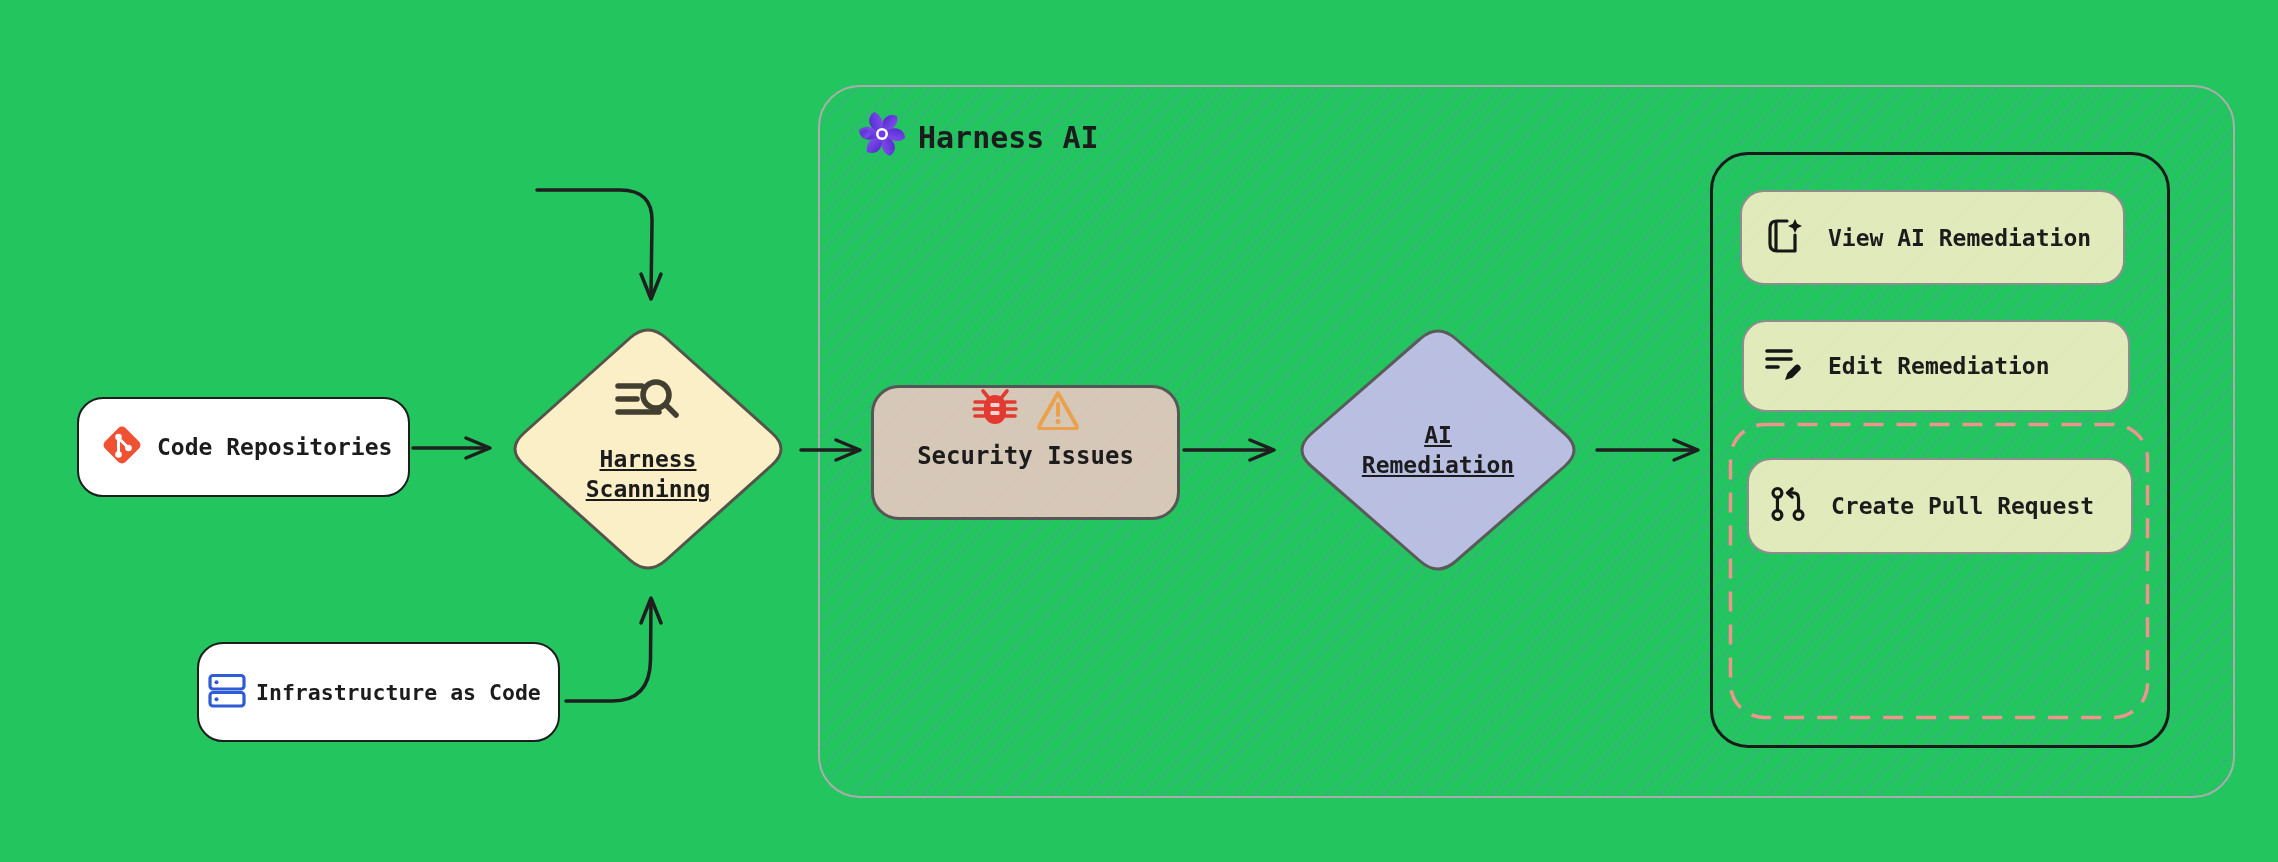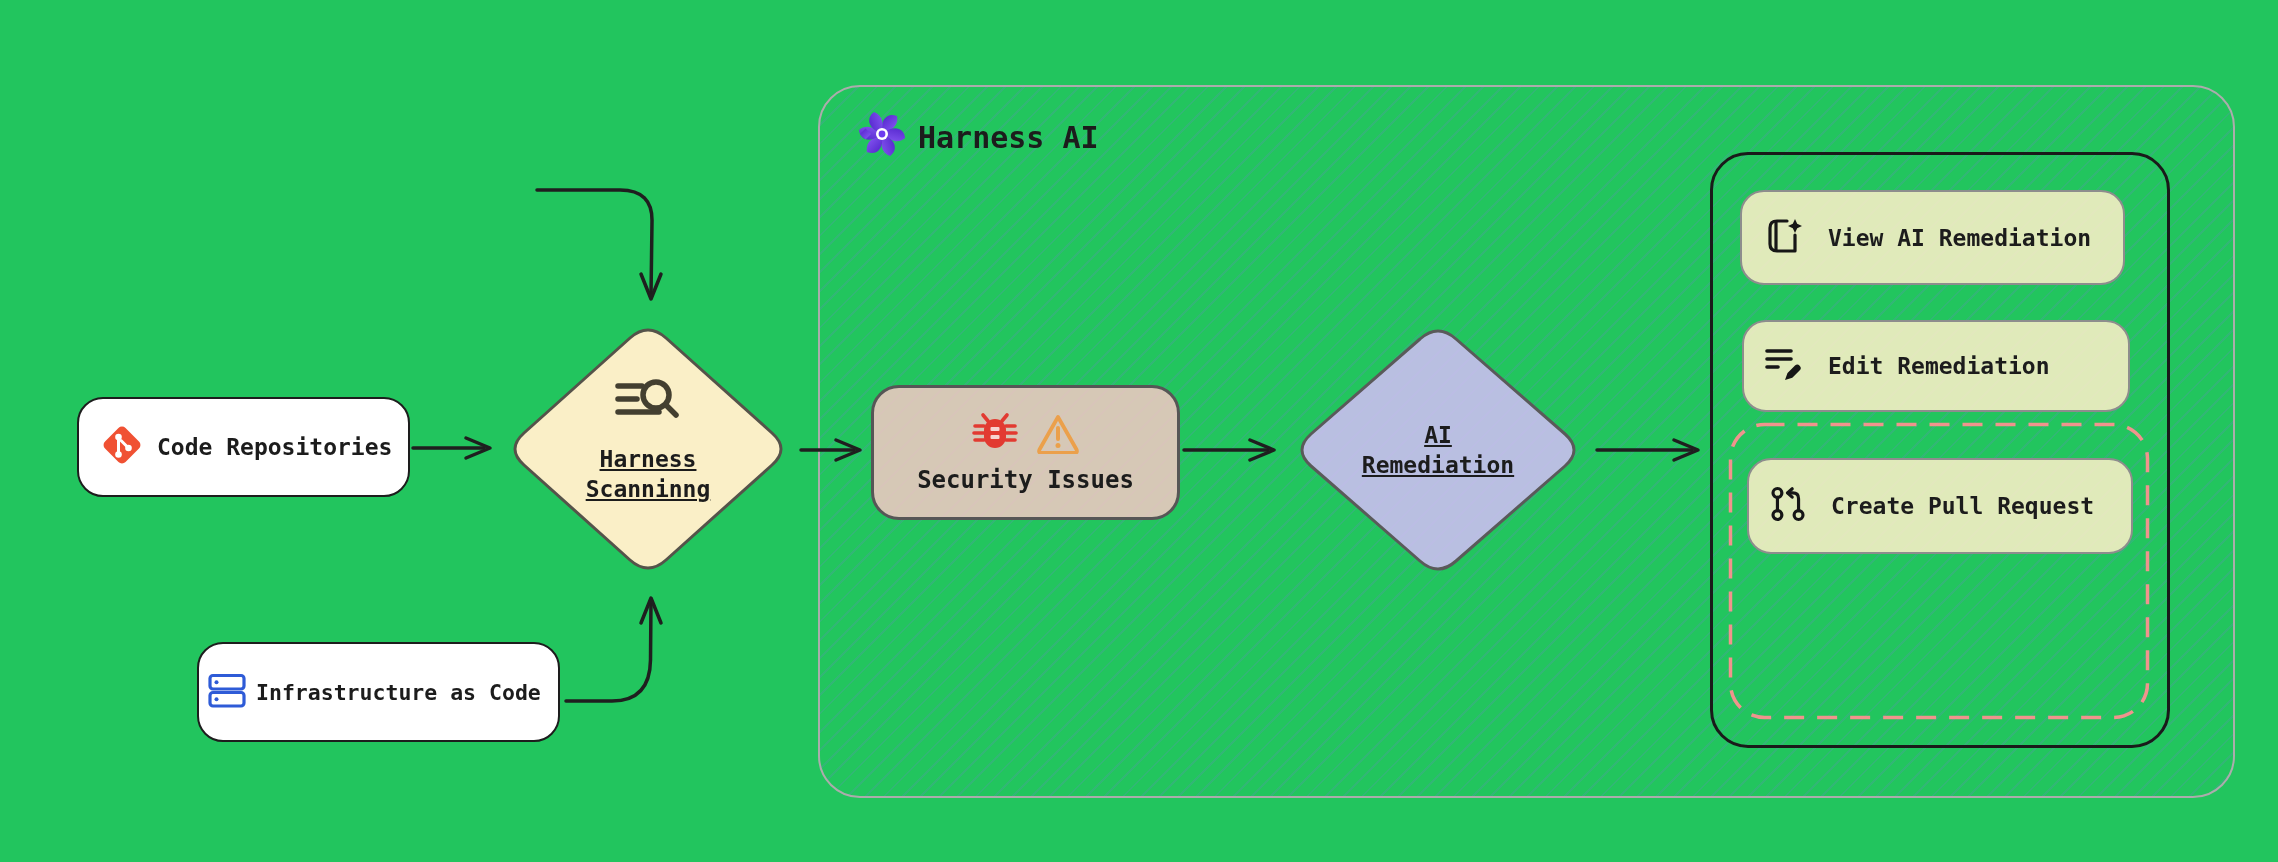--- a/index.html
+++ b/index.html
@@ -32,21 +32,21 @@
     position:absolute;left:858px;top:110px;
     display:flex;align-items:center;gap:12px;font-size:30px;
   }
 
   
   .issues{
     position:absolute;box-sizing:border-box;
     left:871px;top:385px;width:309px;height:135px;
     background:rgba(246,200,197,0.85);
     border:3px solid #565656;border-radius:28px;
-    display:flex;flex-direction:column;align-items:center;justify-content:center;gap:8px;
+    display:flex;flex-direction:column;align-items:center;justify-content:flex-start;gap:8px;
   }
   .issues .icon-row{display:flex;align-items:center;gap:16px;}
   .issues .lbl{font-size:24px;}
 
   
   .diamond-wrap{position:absolute;}
   .diamond-wrap svg.shape{position:absolute;left:0;top:0;}
   .diamond-text{
     position:absolute;left:0;right:0;text-align:center;
     font-weight:bold;font-size:23px;line-height:30px;text-decoration:underline;

